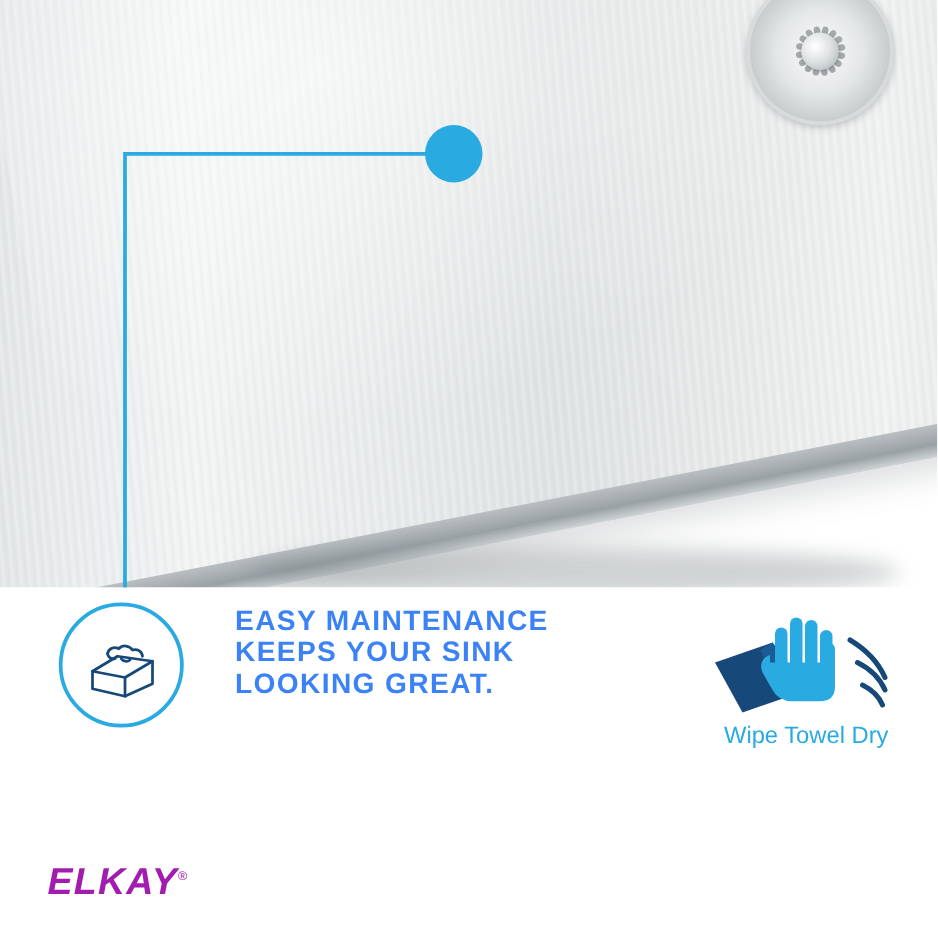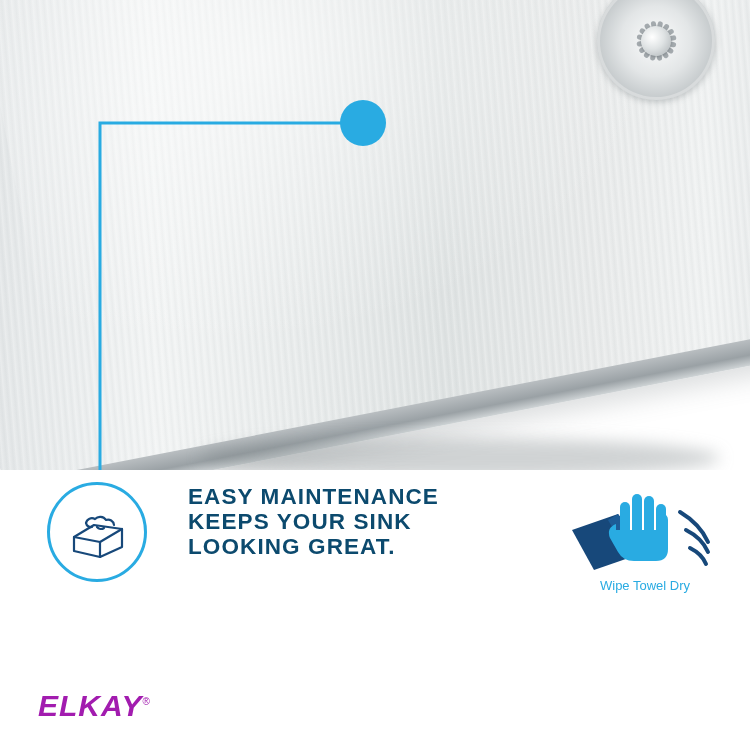--- a/index.html
+++ b/index.html
@@ -179,21 +179,21 @@
     background: #ffffff;
     box-sizing: border-box;
   }
   .badge-circle svg { display: block; }
 
   .headline {
     position: absolute;
     left: 188px;
     top: 484px;
     width: 330px;
-    color: #0c4a6e;
+    color: #3b82f6;
     font-weight: bold;
     font-size: 22.5px;
     line-height: 25px;
     letter-spacing: 1.1px;
     text-transform: uppercase;
   }
   .headline .l { display: block; white-space: nowrap; }
 
   .body-copy {
     position: absolute;
@@ -214,21 +214,21 @@
     width: 170px;
     height: 110px;
   }
   .wipe-caption {
     position: absolute;
     left: 560px;
     top: 578px;
     width: 170px;
     text-align: center;
     color: #29abe2;
-    font-size: 13px;
+    font-size: 19px;
   }
 
   
   .logo {
     position: absolute;
     left: 38px;
     top: 685px;
     width: 160px;
     height: 34px;
   }

